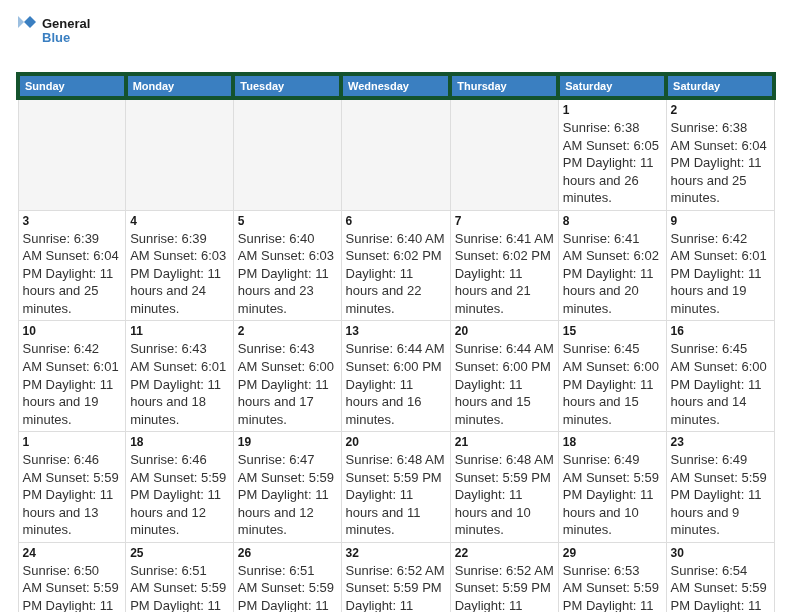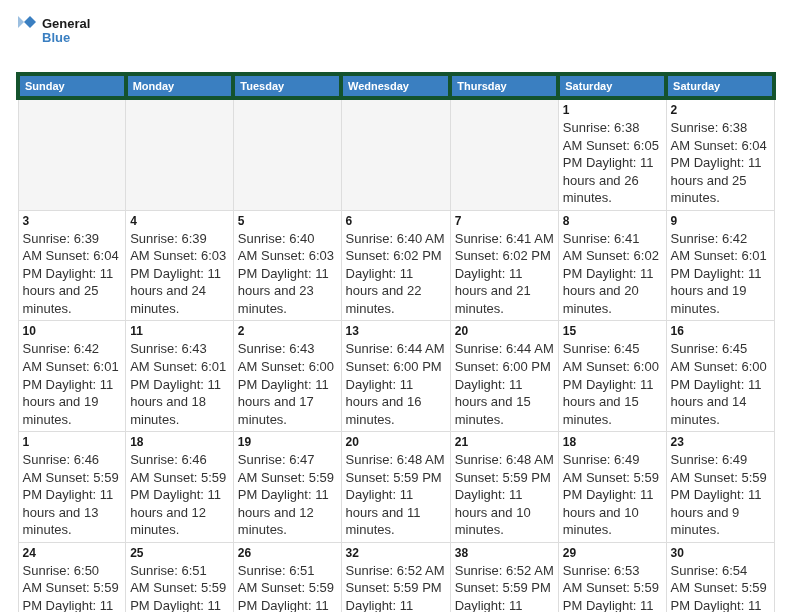--- a/index.html
+++ b/index.html
@@ -277,21 +277,21 @@
 Sunset: 5:59 PM
 Daylight: 11 hours and 7 minutes.</div>
           </td>
           <td>
             <div class="day-num">32</div>
             <div class="day-info">Sunrise: 6:52 AM
 Sunset: 5:59 PM
 Daylight: 11 hours and 7 minutes.</div>
           </td>
           <td>
-            <div class="day-num">38</div>
+            <div class="day-num">22</div>
             <div class="day-info">Sunrise: 6:52 AM
 Sunset: 5:59 PM
 Daylight: 11 hours and 6 minutes.</div>
           </td>
           <td>
             <div class="day-num">29</div>
             <div class="day-info">Sunrise: 6:53 AM
 Sunset: 5:59 PM
 Daylight: 11 hours and 5 minutes.</div>
           </td>

